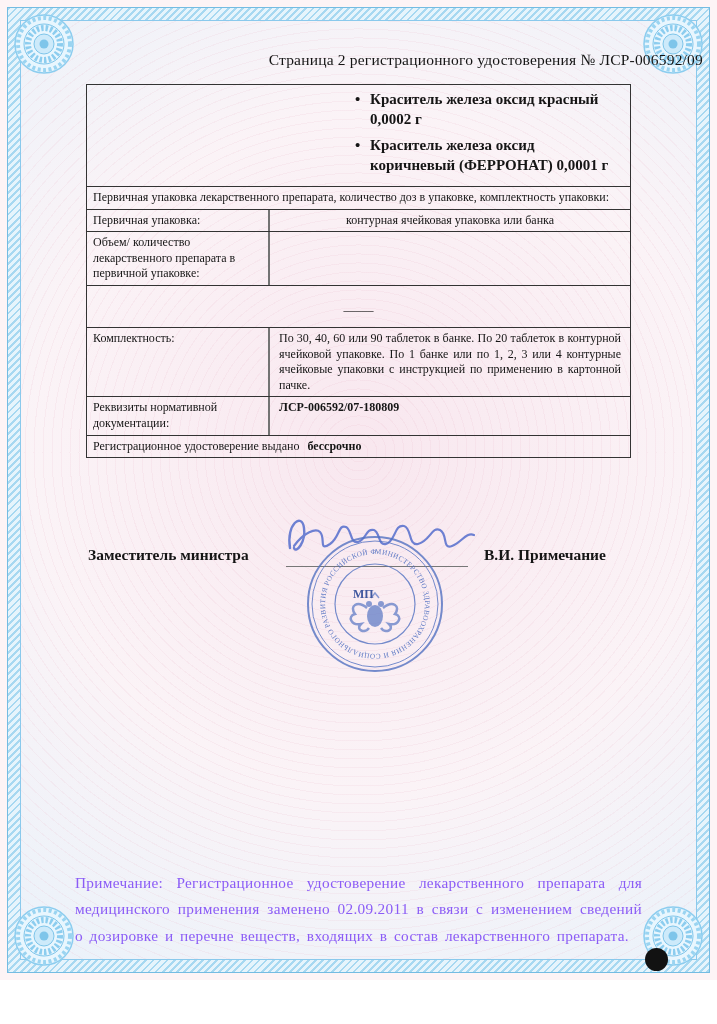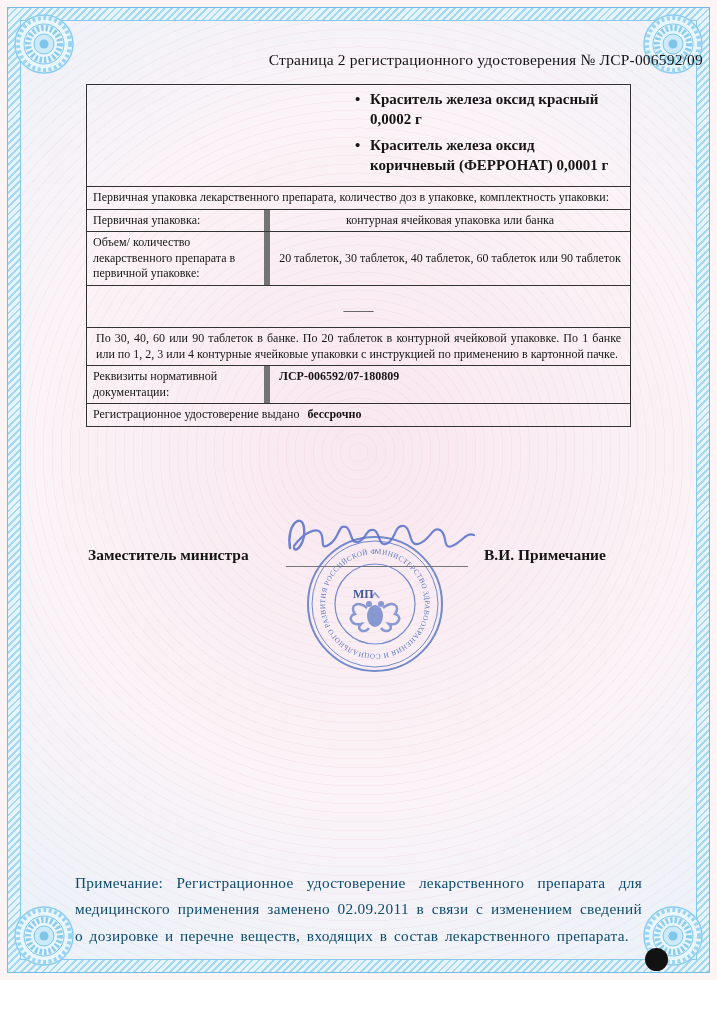--- a/index.html
+++ b/index.html
@@ -49,39 +49,39 @@
   .bullet-item .txt { width:252px; }
 
   .pack-table {
     left:86px; top:186px; width:545px;
     border:1px solid #333; box-sizing:border-box;
     font-size:12px; line-height:1.3;
   }
   .t-row { display:flex; border-top:1px solid #333; }
   .t-row:first-child { border-top:none; }
   .t-full { padding:3px 6px; }
-  .t-label { width:183px; flex:none; padding:3px 6px; border-right:6px solid #737373; box-sizing:border-box; }
+  .t-label { width:183px; flex:none; padding:3px 6px; border-right:2px solid #737373; box-sizing:border-box; }
   .t-value { flex:1; padding:3px 9px; box-sizing:border-box; }
   .v-center { text-align:center; }
   .v-justify { text-align:justify; }
   .v-mid { display:flex; align-items:center; justify-content:center; min-height:36px; }
   .b { font-weight:bold; }
   .row-doses { min-height:41px; }
 
   .sig-title { left:88px; top:546px; font-size:15.5px; font-weight:bold; }
   .sig-name  { left:484px; top:546px; font-size:15.5px; font-weight:bold; }
   .sig-line  { left:286px; top:566px; width:182px; border-bottom:1px solid #777; height:0; }
   .sig-svg   { left:282px; top:504px; width:198px; height:64px; }
 
   .stamp-svg { left:303px; top:532px; width:144px; height:144px; }
 
   .note {
     left:75px; top:870px; width:567px;
     font-size:15.3px; line-height:1.72; text-align:justify;
-    word-spacing:2.5px; letter-spacing:0.3px; color:#0c4a6e;
+    word-spacing:2.5px; letter-spacing:0.3px; color:#8b5cf6;
   }
 
   .punch-dot {
     left:645px; top:948px; width:23px; height:23px;
     border-radius:50%; background:#121212;
   }
 </style>
 </head>
 <body>
 
@@ -131,26 +131,26 @@
   <div class="abs pack-table">
     <div class="t-row">
       <div class="t-full">Первичная упаковка лекарственного препарата, количество доз в упаковке, комплектность упаковки:</div>
     </div>
     <div class="t-row">
       <div class="t-label">Первичная упаковка:</div>
       <div class="t-value v-center">контурная ячейковая упаковка или банка</div>
     </div>
     <div class="t-row">
       <div class="t-label">Объем/ количество лекарственного препарата в первичной упаковке:</div>
-      <div class="t-value v-center v-mid">20 таблеток, 30 таблеток, 40 таблеток, 60 таблеток или 90 таблеток</div>
     </div>
     <div class="t-row row-doses">
       <div class="t-value v-mid">_____</div>
     </div>
     <div class="t-row">
+      <div class="t-label">Комплектность:</div>
       <div class="t-value v-justify">По 30, 40, 60 или 90 таблеток в банке. По 20 таблеток в контурной ячейковой упаковке. По 1 банке или по 1, 2, 3 или 4 контурные ячейковые упаковки с инструкцией по применению в картонной пачке.</div>
     </div>
     <div class="t-row">
       <div class="t-label">Реквизиты нормативной документации:</div>
       <div class="t-value b">ЛСР-006592/07-180809</div>
     </div>
     <div class="t-row">
       <div class="t-full">
         <span>Регистрационное удостоверение выдано</span>
         <span class="b" style="margin-left:5px">бессрочно</span>

